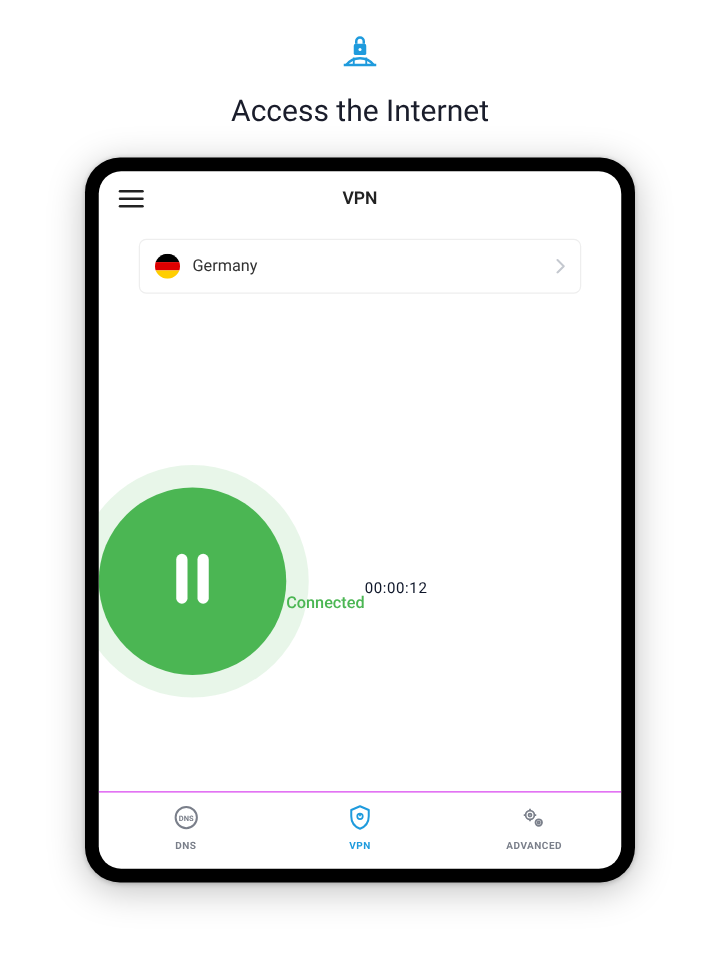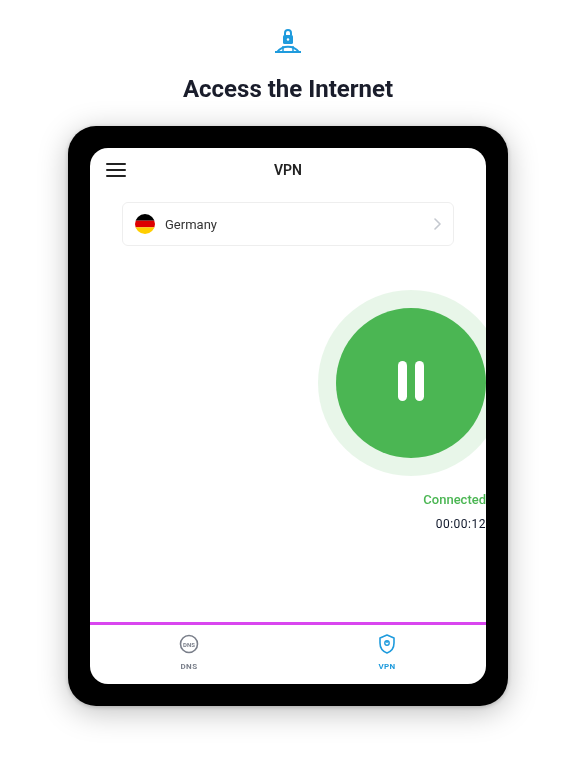--- a/index.html
+++ b/index.html
@@ -12,34 +12,34 @@
     align-items: center;
   }
 
   
   .promo-icon {
     margin-top: 26px;
   }
   .promo-text {
     text-align: center;
     font-size: 24px;
-    font-weight: 700;
+    font-weight: 400;
     color: #1a1d2b;
     line-height: 1.25;
     margin-top: 10px;
   }
 
   
   .device {
     width: 440px;
     height: 580px;
     margin-top: 22px;
     border-radius: 28px;
     background: #000;
-    padding: 22px;
+    padding: 11px;
     box-shadow: 0 6px 30px rgba(0,0,0,0.25), 0 1px 4px rgba(0,0,0,0.2);
     flex-shrink: 0;
   }
   .screen {
     width: 100%;
     height: 100%;
     background: #ffffff;
     border-radius: 18px;
     position: relative;
     overflow: hidden;
@@ -104,22 +104,22 @@
     color: #333;
   }
   .chevron {
     color: #bbb;
   }
 
   
   .connect-area {
     flex: 1;
     display: flex;
-    flex-direction: column;
-    align-items: flex-end;
+    flex-direction: row;
+    align-items: center;
     justify-content: flex-start;
     padding-top: 62px;
   }
   .connect-btn {
     width: 150px;
     height: 150px;
     border-radius: 50%;
     background: #4bb653;
     box-shadow: 0 0 0 18px rgba(75,182,83,0.13);
     display: flex;
@@ -136,21 +136,21 @@
   .timer-text {
     margin-top: 10px;
     font-size: 12px;
     color: #0f172a;
     letter-spacing: 0.5px;
   }
 
   
   .tabbar {
     height: 62px;
-    border-top: 3px solid #d946ef;
+    border-top: 1px solid #d946ef;
     display: flex;
     padding-bottom: 6px;
   }
   .tab {
     flex: 1;
     display: flex;
     flex-direction: column;
     align-items: center;
     justify-content: center;
     gap: 3px;
@@ -254,17 +254,34 @@
         <span>
           <svg width="22" height="22" viewBox="0 0 22 22">
             <path class="stroke" d="M11 2 L18 5 V10 C18 15 15 18.5 11 20 C7 18.5 4 15 4 10 V5 Z" fill="none" stroke-width="1.6" stroke-linejoin="round"></path>
             <circle class="stroke" cx="11" cy="10" r="2.2" fill="none" stroke-width="1.4"></circle>
             <line class="stroke" x1="11" y1="8" x2="11" y2="10" stroke-width="1.4"></line>
           </svg>
         </span>
         <span class="tab-label">VPN</span>
       </div>
 
+      <div class="tab">
+        <span>
+          <svg width="22" height="22" viewBox="0 0 22 22">
+            <g class="stroke" fill="none" stroke-width="1.4">
+              <circle cx="8" cy="9" r="3.5"></circle>
+              <circle cx="8" cy="9" r="1.2"></circle>
+              <line x1="8" y1="4" x2="8" y2="5.2"></line>
+                <line x1="8" y1="12.8" x2="8" y2="14"></line>
+              <line x1="3" y1="9" x2="4.2" y2="9"></line>
+                <line x1="11.8" y1="9" x2="13" y2="9"></line>
+              <circle cx="15" cy="15" r="2.6"></circle>
+              <circle cx="15" cy="15" r="0.9"></circle>
+            </g>
+          </svg>
+        </span>
+        <span class="tab-label">ADVANCED</span>
+      </div>
 
     </div>
 
   </div>
 </div>
 
 </body></html>

